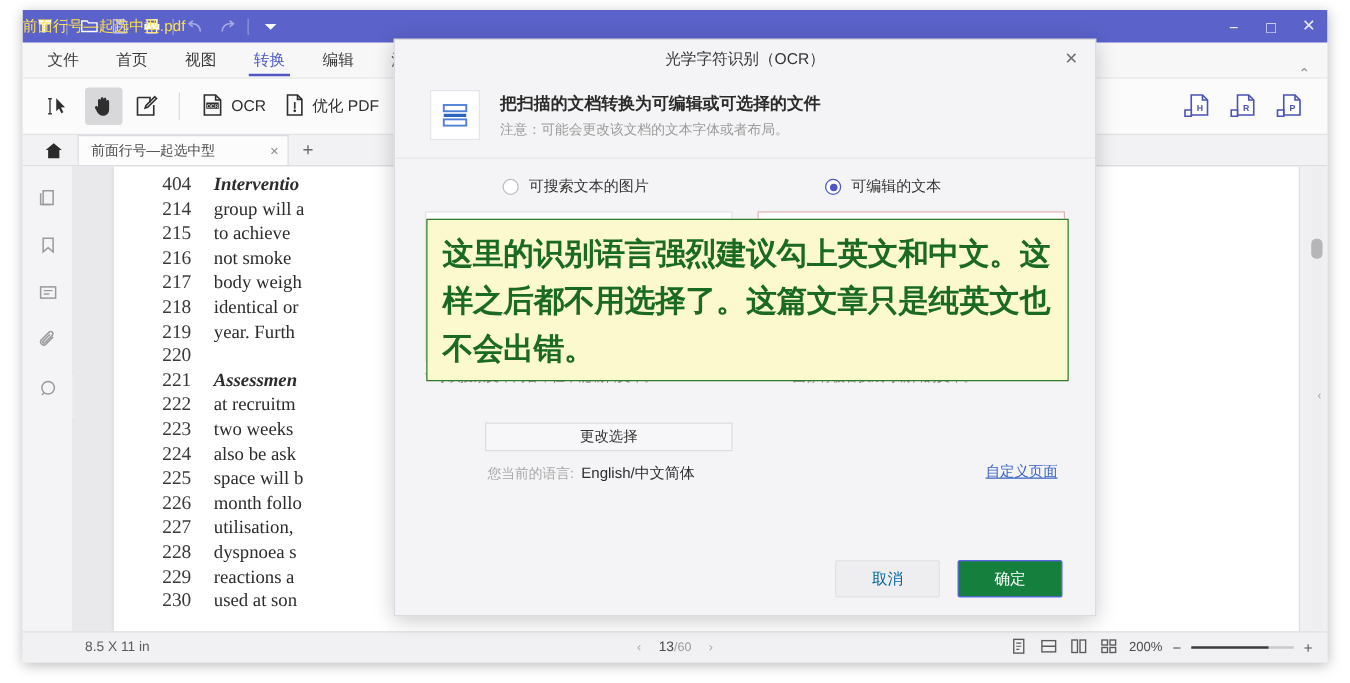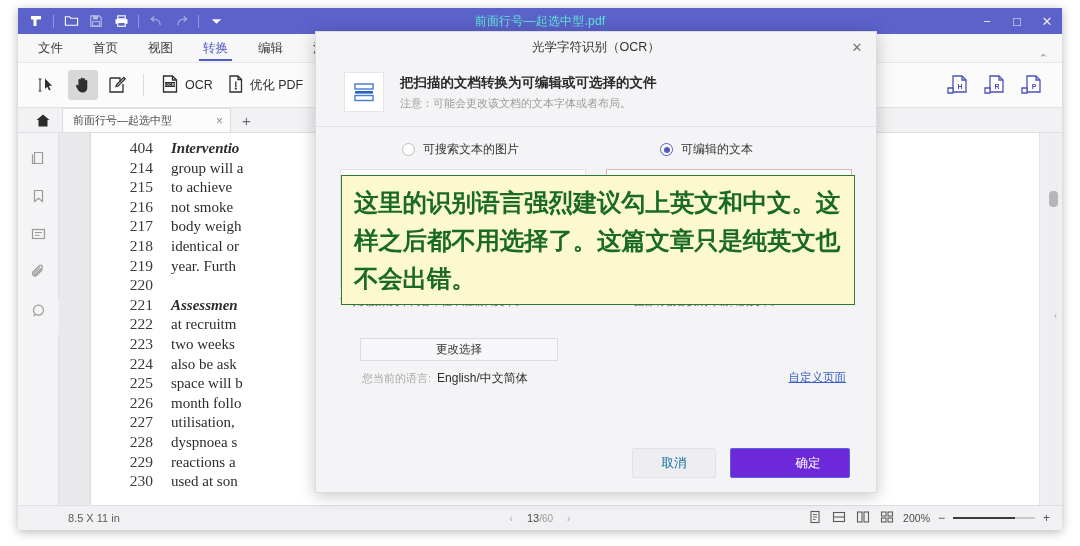--- a/index.html
+++ b/index.html
@@ -55,22 +55,22 @@
   }
   .qa-sep {
     width: 1px;
     height: 13px;
     background: rgba(255,255,255,0.34);
     margin: 0 4px;
   }
   .title-text {
     position: absolute;
     left: 0; right: 0;
-    text-align: center;
-    color: #5eead4;
+    text-align: left;
+    color: #fde047;
     font-size: 12px;
     letter-spacing: .2px;
     pointer-events: none;
   }
   .win-controls {
     position: absolute;
     right: 0;
     top: 0;
     height: 26px;
     display: flex;
@@ -467,20 +467,21 @@
   }
   .caption {
     flex: 1;
     font-size: 10.5px;
     color: #5d5d5d;
   }
   .lang-section {
     position: relative;
     margin-top: 29px;
     padding: 0 24px;
+    margin-left: 28px;
   }
   .change-btn {
     width: 196px;
     height: 21px;
     background: #f7f7f9;
     border: 1px solid #dcdce1;
     display: flex;
     align-items: center;
     justify-content: center;
     font-size: 11.5px;
@@ -518,21 +519,21 @@
   .btn {
     width: 82px;
     height: 28px;
     display: flex;
     align-items: center;
     justify-content: center;
     font-size: 12.5px;
     border-radius: 2px;
   }
   .btn.cancel { background: #eeeef1; border: 1px solid #e2e2e6; color: #0369a1; }
-  .btn.ok { background: #6d28d9; color: #fff; border: 1px solid #5b62e8; padding-left: 36px; }
+  .btn.ok { background: #15803d; color: #fff; border: 1px solid #5b62e8; }
 
   
   .yellow-note {
     position: absolute;
     left: 341px;
     top: 175px;
     width: 514px;
     height: 130px;
     background: #fbf9cd;
     border: 1px solid #2f7a33;

